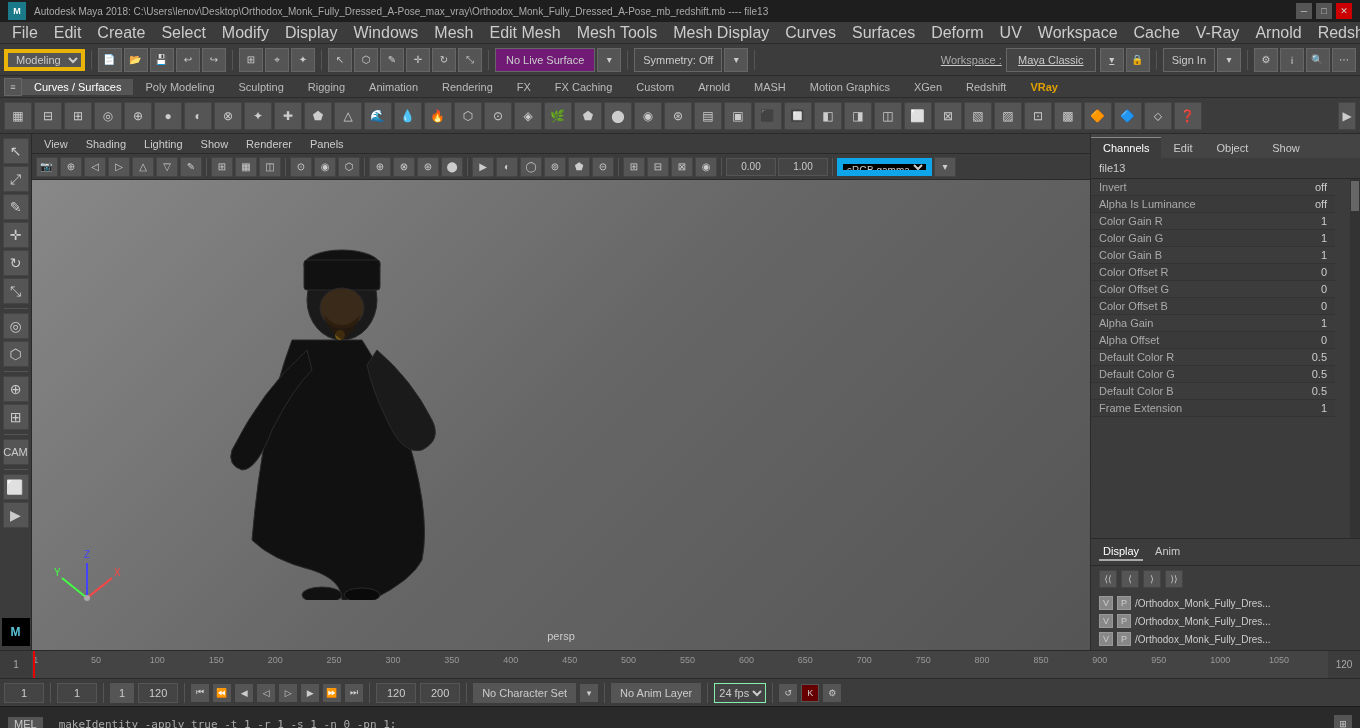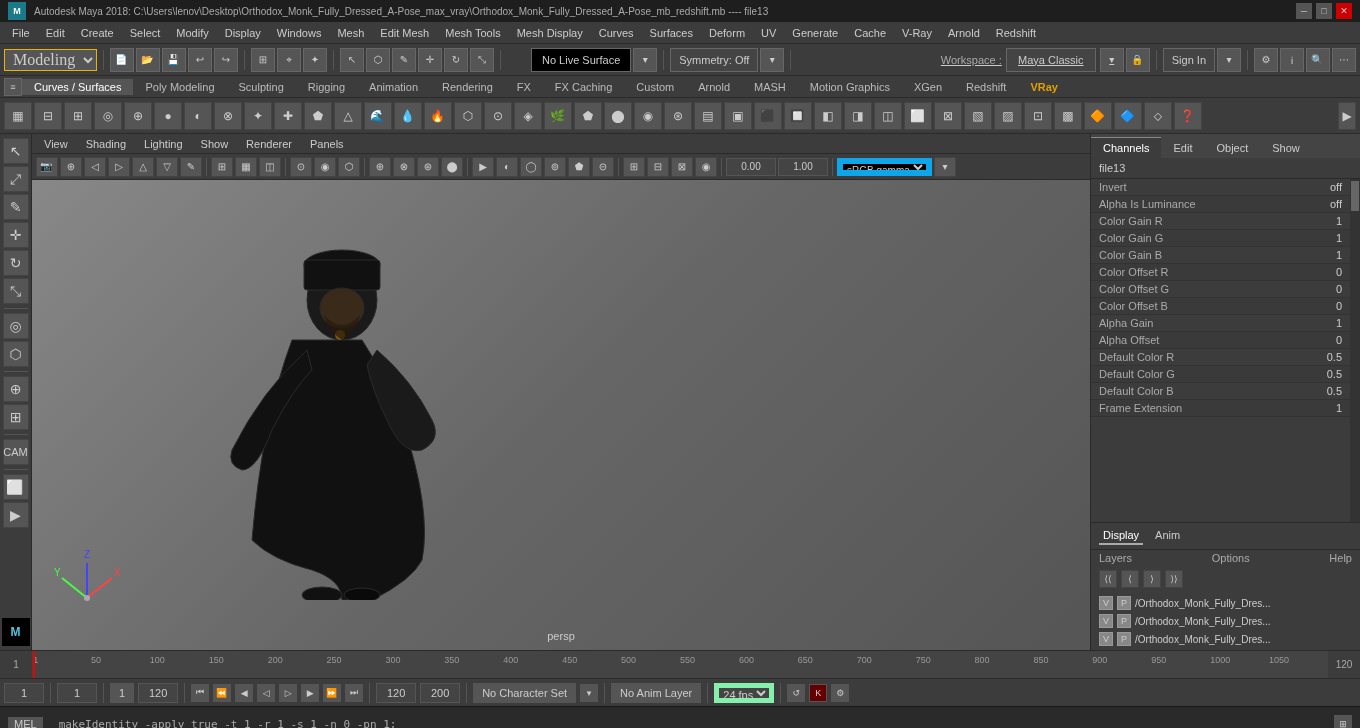--- a/index.html
+++ b/index.html
@@ -5,29 +5,29 @@
     * { margin: 0; padding: 0; box-sizing: border-box; }
     body { width: 1360px; height: 728px; background: #3c3c3c; font-family: 'Segoe UI', Arial, sans-serif; font-size: 11px; color: #cccccc; overflow: hidden; }
 
     
     #titlebar { height: 22px; background: #1e1e1e; display: flex; align-items: center; justify-content: space-between; padding: 0 8px; }
     #titlebar .win-controls { display: flex; gap: 4px; }
     #titlebar .win-btn { width: 16px; height: 16px; background: #555; border: none; cursor: pointer; font-size: 9px; color: #ccc; display: flex; align-items: center; justify-content: center; }
 
     
     #menubar { height: 22px; background: #3c3c3c; display: flex; align-items: center; padding: 0 4px; border-bottom: 1px solid #2a2a2a; }
-    #menubar .menu-item { padding: 2px 8px; font-size: 11px; color: #cccccc; cursor: pointer; white-space: nowrap; }
+    #menubar .menu-item { padding: 2px 8px; font-size: 16px; color: #cccccc; cursor: pointer; white-space: nowrap; }
 
     
     #toolbar1 { height: 32px; background: #3c3c3c; display: flex; align-items: center; padding: 0 4px; border-bottom: 1px solid #2a2a2a; gap: 2px; }
-    .toolbar-select { background: #555; border: 1px solid #eab308; color: #ccc; font-size: 16px; height: 22px; padding: 0 4px; cursor: pointer; font-family: Liberation Serif, serif; }
+    .toolbar-select { background: #555; border: 4px solid #eab308; color: #ccc; font-size: 11px; height: 22px; padding: 0 4px; cursor: pointer; }
     .toolbar-sep { width: 1px; height: 20px; background: #555; margin: 0 4px; }
     .tb-btn { width: 24px; height: 24px; background: #555; border: 1px solid #666; display: flex; align-items: center; justify-content: center; cursor: pointer; font-size: 10px; color: #ccc; }
     .tb-label-btn { height: 24px; background: #444; border: 1px solid #666; display: flex; align-items: center; justify-content: center; cursor: pointer; font-size: 11px; color: #ccc; padding: 0 8px; }
-    .no-live { background: #000000; border: 1px solid #666; color: #ccc; font-size: 11px; height: 24px; padding: 0 10px; cursor: pointer; margin-left: 24px; }
+    .no-live { background: #701a75; border: 1px solid #666; color: #ccc; font-size: 11px; height: 24px; padding: 0 10px; cursor: pointer; }
 
     
     #tabsrow { height: 22px; background: #3c3c3c; display: flex; align-items: center; padding: 0 4px; border-bottom: 1px solid #2a2a2a; }
     .tab-item { padding: 2px 12px; font-size: 11px; color: #bbb; cursor: pointer; white-space: nowrap; }
     .tab-item.active { background: #555; color: #fff; }
     .tab-vray { color: #e0a000; font-weight: bold; }
 
     
     #icontoolbar { height: 36px; background: #3c3c3c; display: flex; align-items: center; padding: 0 4px; border-bottom: 1px solid #2a2a2a; gap: 2px; }
     .ico-btn { width: 28px; height: 28px; background: #555; border: 1px solid #444; display: flex; align-items: center; justify-content: center; cursor: pointer; font-size: 12px; }
@@ -81,21 +81,21 @@
     #timeline-area { height: 28px; background: #3c3c3c; border-top: 1px solid #2a2a2a; display: flex; align-items: center; position: relative; overflow: hidden; }
     #timeline-ruler { flex: 1; height: 28px; background: #444; display: flex; align-items: center; overflow: hidden; position: relative; }
     .tl-tick { position: absolute; top: 0; font-size: 9px; color: #999; }
     .tl-bar { position: absolute; top: 0; bottom: 0; width: 2px; background: #e00; }
 
     
     #bottombar { height: 28px; background: #3c3c3c; display: flex; align-items: center; padding: 0 4px; border-top: 1px solid #2a2a2a; gap: 4px; }
     .bb-input { height: 20px; background: #444; border: 1px solid #555; color: #ccc; font-size: 11px; text-align: center; }
     .bb-btn { height: 20px; background: #555; border: 1px solid #555; color: #ccc; font-size: 11px; padding: 0 8px; cursor: pointer; display: flex; align-items: center; }
     .bb-sep { width: 1px; height: 20px; background: #555; margin: 0 2px; }
-    .bb-select { height: 20px; background: #444; border: 5px solid #86efac; color: #ccc; font-size: 11px; }
+    .bb-select { height: 20px; background: #444; border: 1px solid #86efac; color: #ccc; font-size: 11px; }
     .play-btn { width: 18px; height: 18px; background: #555; border: 1px solid #555; color: #ccc; font-size: 9px; display: flex; align-items: center; justify-content: center; cursor: pointer; }
 
     
     #statusbar { height: 35px; background: #2a2a2a; display: flex; align-items: center; padding: 0 8px; gap: 4px; border-top: 1px solid #1a1a1a; }
     #statusbar .sc { flex: 1; font-size: 11px; color: #aaa; font-family: monospace; margin-left: 12px; }
     .mel-label { background: #555; padding: 1px 6px; font-size: 11px; color: #ccc; }
 
     
     ::-webkit-scrollbar { width: 8px; height: 8px; }
     ::-webkit-scrollbar-track { background: #333; }
@@ -135,21 +135,21 @@
     <span class="menu-item">Display</span>
     <span class="menu-item">Windows</span>
     <span class="menu-item">Mesh</span>
     <span class="menu-item">Edit Mesh</span>
     <span class="menu-item">Mesh Tools</span>
     <span class="menu-item">Mesh Display</span>
     <span class="menu-item">Curves</span>
     <span class="menu-item">Surfaces</span>
     <span class="menu-item">Deform</span>
     <span class="menu-item">UV</span>
-    <span class="menu-item">Generate</span>
+    <span class="menu-item">Workspace</span>
     <span class="menu-item">Cache</span>
     <span class="menu-item">V-Ray</span>
     <span class="menu-item">Arnold</span>
     <span class="menu-item">Redshift</span>
   </div>
 
 <div id="toolbar1">
   <select class="toolbar-select">
     <option>Modeling</option>
   </select>
@@ -381,21 +381,21 @@
   </div>
 
   <div id="right-panel">
     <div id="rp-tabs">
       <div class="rpt active">Channels</div>
       <div class="rpt">Edit</div>
       <div class="rpt">Object</div>
       <div class="rpt">Show</div>
     </div>
     <div id="file-label">file13</div>
-    <div style="display:flex;flex:1;overflow:hidden;">
+    <div style="display:flex;flex:1;overflow:hidden;gap:15px;">
       <div id="attr-table">
           <div class="attr-row">
             <span class="attr-name">Invert</span>
             <span class="attr-val">off</span>
           </div>
           <div class="attr-row">
             <span class="attr-name">Alpha Is Luminance</span>
             <span class="attr-val">off</span>
           </div>
           <div class="attr-row">
@@ -448,25 +448,20 @@
           </div>
         </div>
       <div id="rp-scrollbar">
         <div class="rp-scroll-thumb"></div>
       </div>
     </div>
     <div id="rp-bottom">
       <div id="rp-bottom-tabs">
         <span class="rbt active">Display</span>
         <span class="rbt">Anim</span>
-      </div>
-      <div id="rp-bottom-sub">
-        <span class="rbs">Layers</span>
-        <span class="rbs">Options</span>
-        <span class="rbs">Help</span>
       </div>
       <div id="layer-controls">
         <div class="lc-btn">⟨⟨</div>
         <div class="lc-btn">⟨</div>
         <div class="lc-btn">⟩</div>
         <div class="lc-btn">⟩⟩</div>
       </div>
       <div id="layer-list">
           <div class="layer-row">
             <div class="layer-v">V</div>

